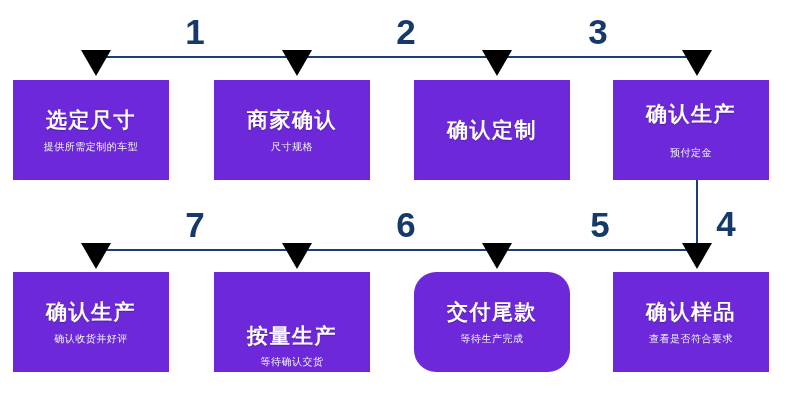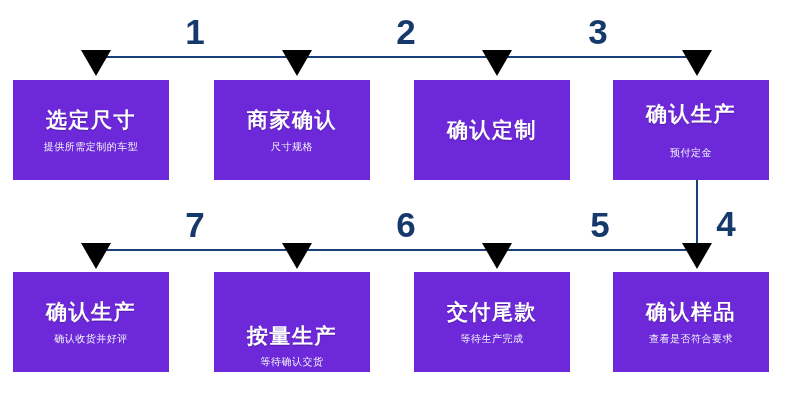--- a/index.html
+++ b/index.html
@@ -123,21 +123,21 @@
   <div class="num" style="left:580px;top:207px;">5</div>
 
   <div class="box" style="left:13px;top:272px;">
     <div class="title">确认生产</div>
     <div class="sub">确认收货并好评</div>
   </div>
   <div class="box" style="left:214px;top:272px;justify-content:flex-end;">
     <div class="title">按量生产</div>
     <div class="sub">等待确认交货</div>
   </div>
-  <div class="box" style="left:414px;top:272px;">
+  <div class="box" style="left:414px;top:272px;border-radius:22px;">
     <div class="title">交付尾款</div>
     <div class="sub">等待生产完成</div>
   </div>
   <div class="box" style="left:613px;top:272px;">
     <div class="title">确认样品</div>
     <div class="sub">查看是否符合要求</div>
   </div>
 
 </div>
 

